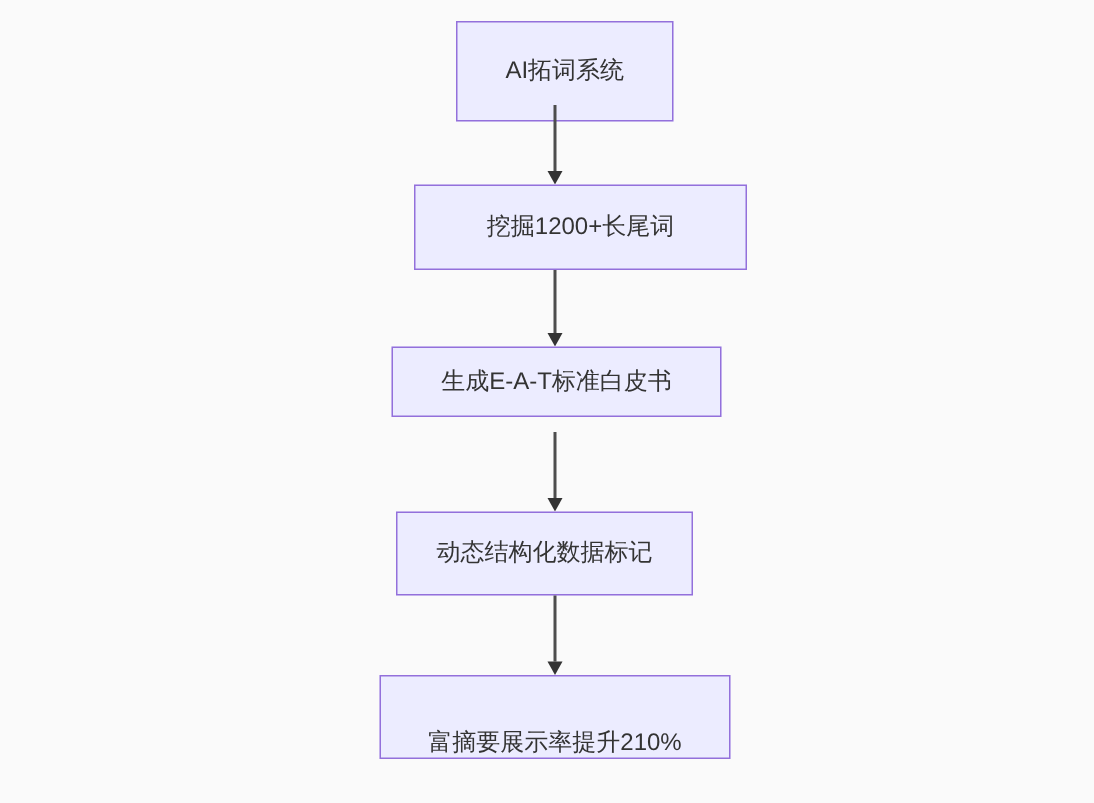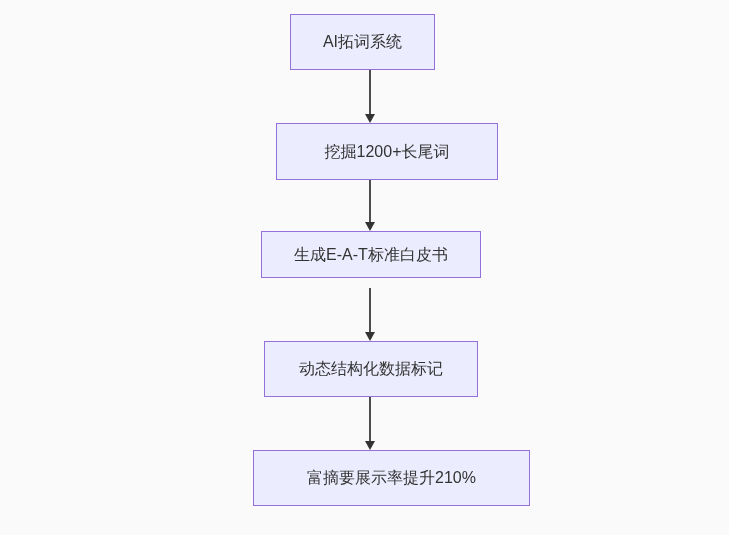--- a/index.html
+++ b/index.html
@@ -25,25 +25,25 @@
     align-items: center;
     justify-content: center;
   }
   .flow-node .node-label {
     color: #333333;
     font-size: 16px;
     line-height: 1.2;
     white-space: nowrap;
     text-align: center;
   }
-  .node-1 { left: 290px; top: 14px;  width: 145px; height: 56px; }
+  .node-1 { left: 304px; top: 14px;  width: 145px; height: 67px; }
   .node-2 { left: 276px; top: 123px; width: 222px; height: 57px; }
   .node-3 { left: 261px; top: 231px; width: 220px; height: 47px; }
-  .node-4 { left: 264px; top: 341px; width: 214px; height: 56px; justify-content: center; }
-  .node-5 { left: 253px; top: 450px; width: 277px; height: 56px; }
+  .node-4 { left: 264px; top: 341px; width: 198px; height: 56px; justify-content: center; }
+  .node-5 { left: 253px; top: 450px; width: 234px; height: 56px; align-items: flex-end; }
 
   .flow-arrow {
     position: absolute;
     left: 365px;          
     width: 10px;
     display: flex;
     flex-direction: column;
     align-items: center;
   }
   .arrow-1 { top: 70px;  height: 53px; }

